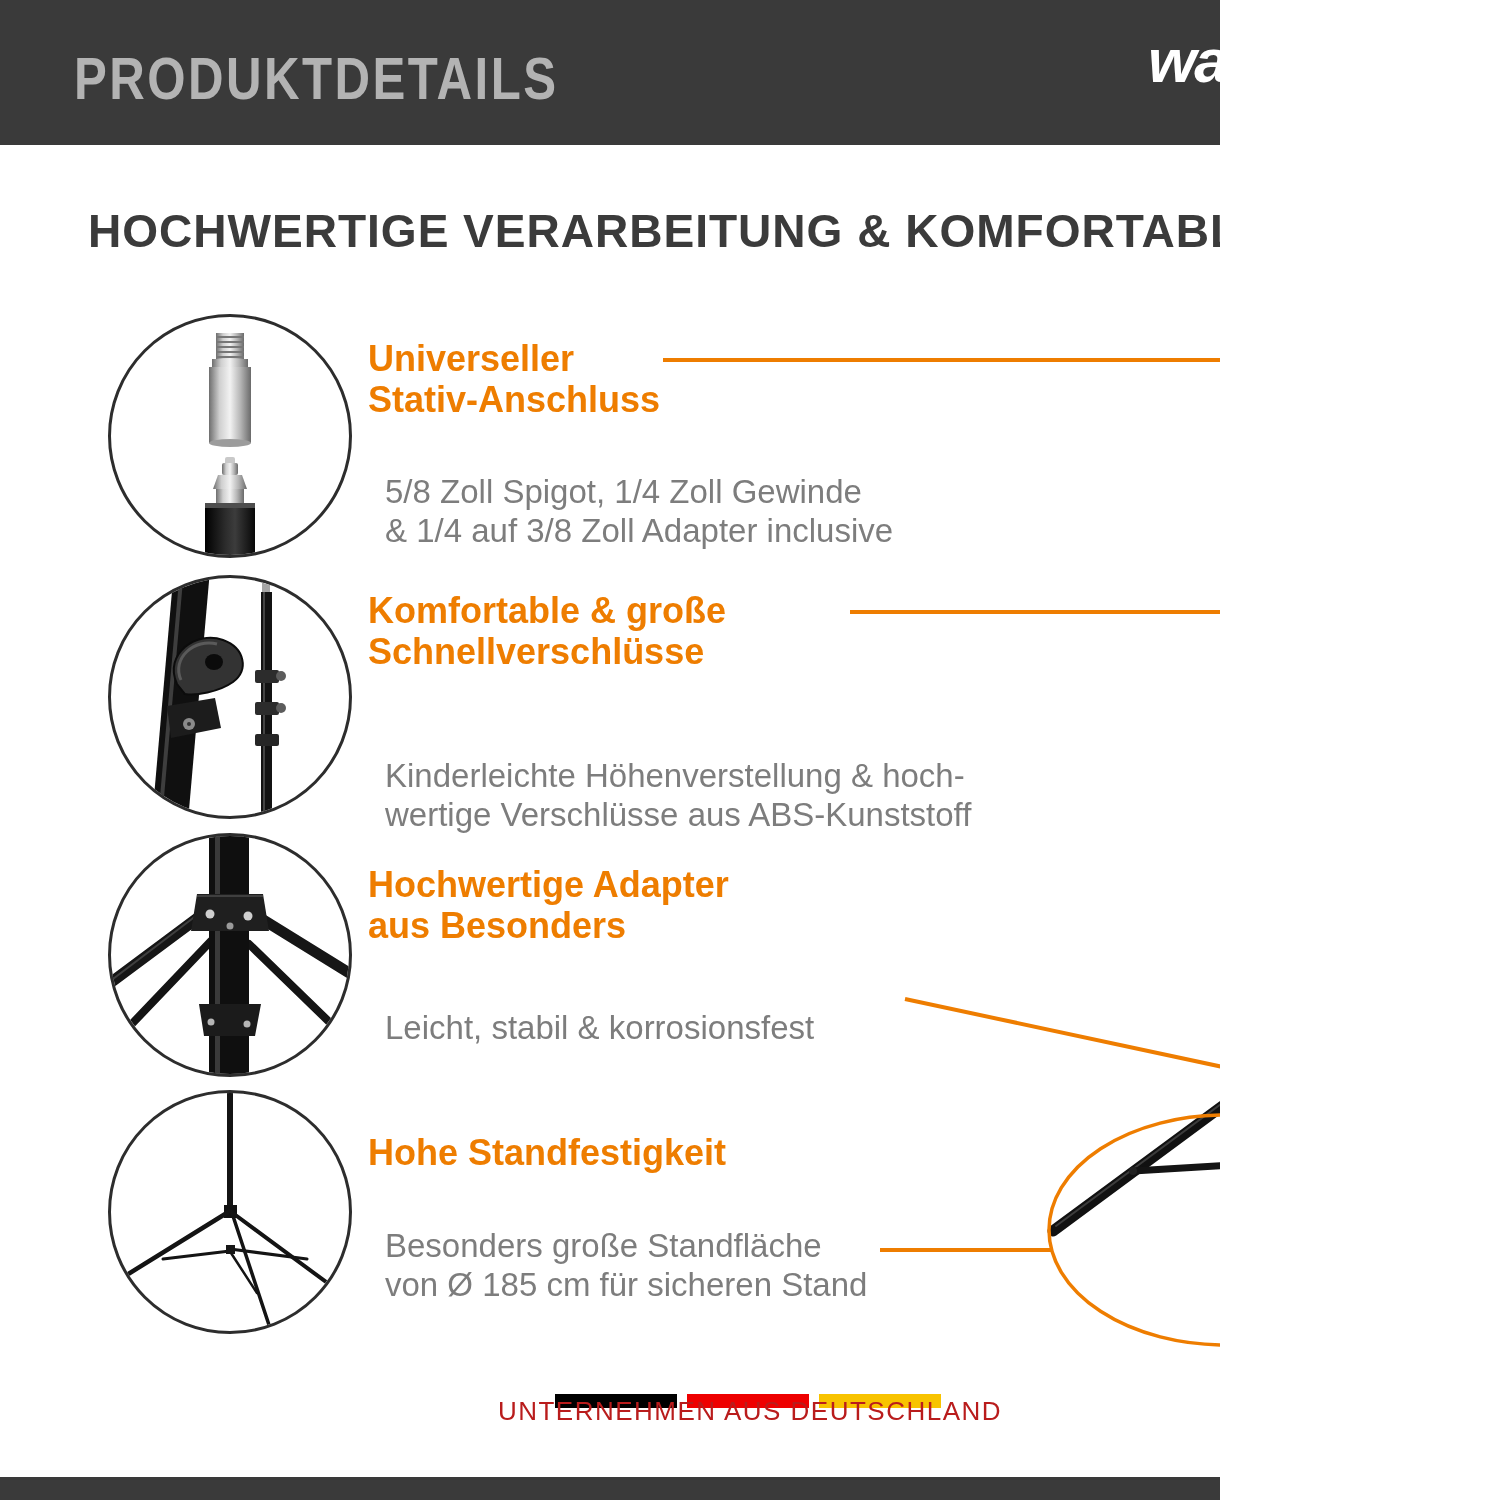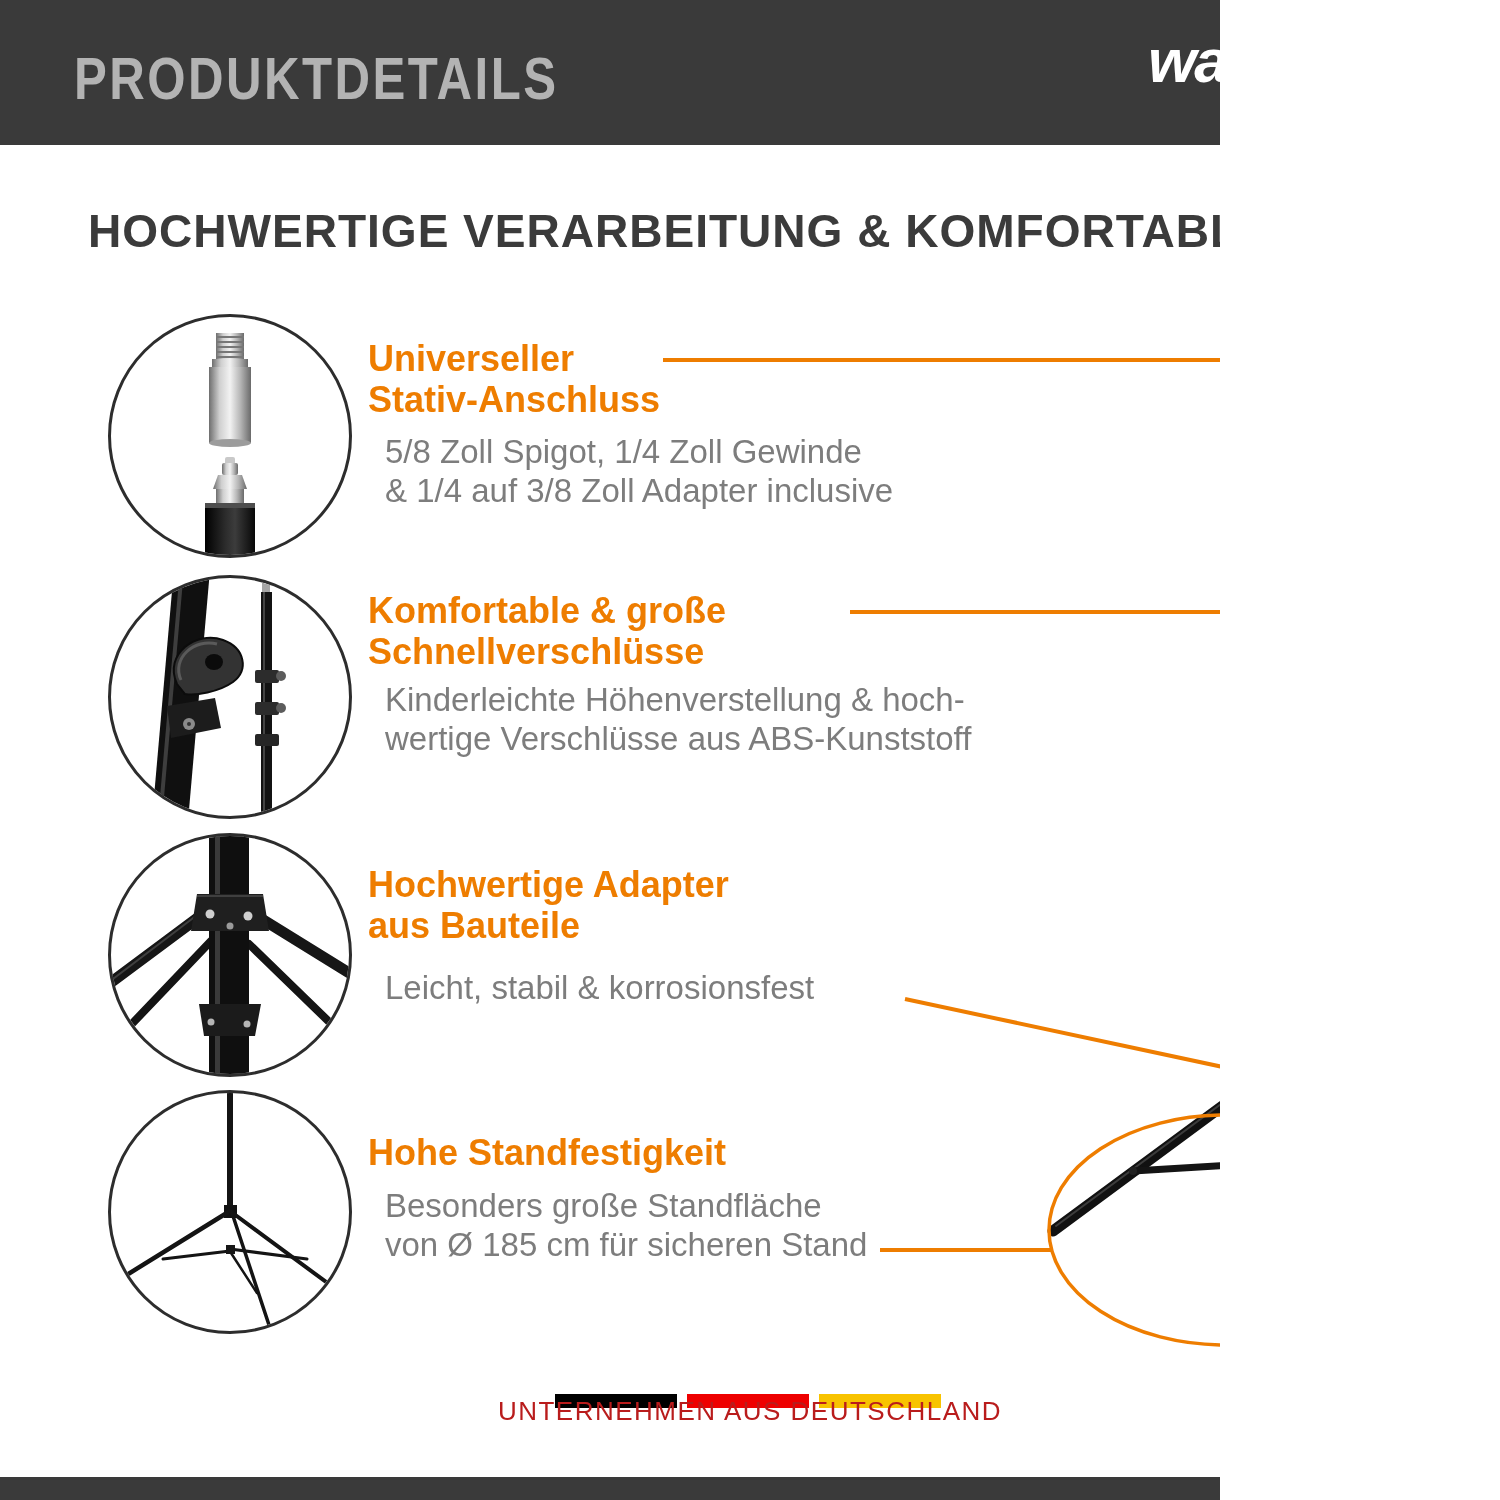--- a/index.html
+++ b/index.html
@@ -27,23 +27,23 @@
     letter-spacing:1px;transform:scaleX(0.98);transform-origin:left top;white-space:nowrap;}
 
   
   .fcircle{position:absolute;left:108px;width:238px;height:238px;border-radius:50%;
     border:3px solid #2d2d2d;background:#ffffff;overflow:hidden;}
   .fcircle svg{display:block;width:238px;height:238px;}
   #c1{top:314px} #c2{top:575px} #c3{top:833px} #c4{top:1090px}
 
   
   .ftitle{position:absolute;left:368px;font-size:36px;line-height:41px;font-weight:bold;color:var(--orange);white-space:nowrap;}
-  .fbody{position:absolute;left:385px;font-size:33px;line-height:39px;color:var(--body-gray);white-space:nowrap;}
+  .fbody{position:absolute;left:385px;font-size:33px;line-height:39px;color:var(--body-gray);white-space:nowrap;margin-top:40px;}
   #f1t{top:338px} #f1b{top:432px}
-  #f2t{top:590px} #f2b{top:680px}
+  #f2t{top:590px} #f2b{top:716px}
   #f3t{top:864px} #f3b{top:968px}
   #f4t{top:1132px} #f4b{top:1186px}
 
   
   .overlay{position:absolute;left:0;top:0;width:1500px;height:1500px;pointer-events:none;}
 
   
   .flag{position:absolute;left:555px;top:1394px;width:386px;height:14px;display:flex;}
   .flag .bar{width:122px;height:14px;}
   .flag .bar + .bar{margin-left:10px;}
@@ -183,21 +183,21 @@
     <div>Komfortable &amp; große</div>
     <div>Schnellverschlüsse</div>
   </div>
   <div class="fbody" id="f2b">
     <div>Kinderleichte Höhenverstellung &amp; hoch-</div>
     <div>wertige Verschlüsse aus ABS-Kunststoff</div>
   </div>
 
   <div class="ftitle" id="f3t">
     <div>Hochwertige Adapter</div>
-    <div>aus Bauteile</div>
+    <div>aus Besonders</div>
   </div>
   <div class="fbody" id="f3b">
     <div>Leicht, stabil &amp; korrosionsfest</div>
   </div>
 
   <div class="ftitle" id="f4t">
     <div>Hohe Standfestigkeit</div>
   </div>
   <div class="fbody" id="f4b">
     <div>Besonders große Standfläche</div>

